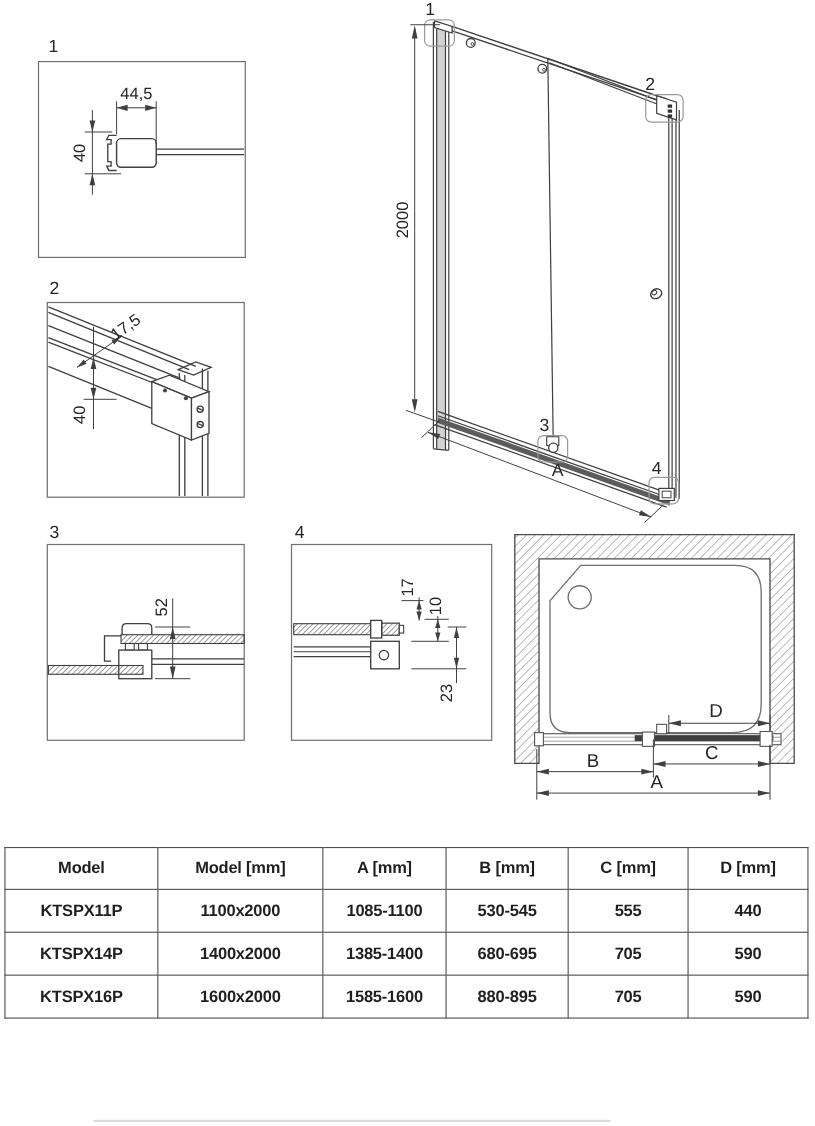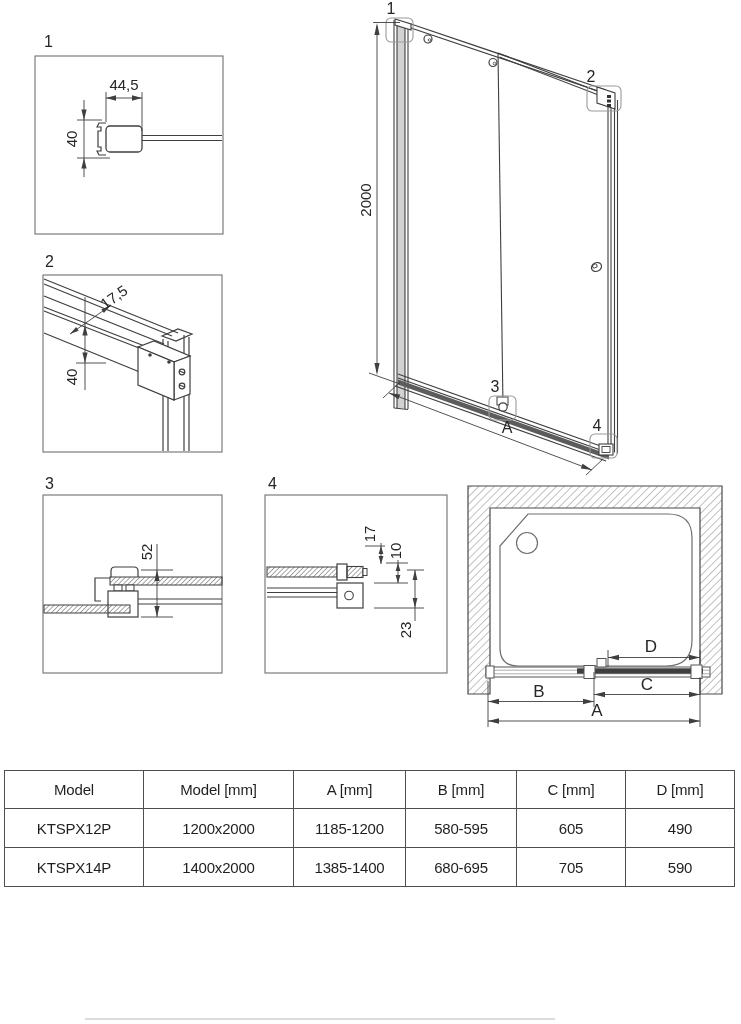--- a/index.html
+++ b/index.html
@@ -3,21 +3,21 @@
 <meta charset="utf-8">
 <style>
   html,body{margin:0;padding:0;background:#ffffff;}
   .canvas{position:relative;width:741px;height:1024px;background:#ffffff;overflow:hidden;
           font-family:"Liberation Sans","DejaVu Sans",sans-serif;}
   .canvas svg{position:absolute;left:0;top:0;}
   svg text{fill:#262626;font-family:"Liberation Sans","DejaVu Sans",sans-serif;}
   .spec-table{position:absolute;left:4px;top:770px;width:730px;border-collapse:collapse;
               table-layout:fixed;color:#1f1f1f;}
   .spec-table th,.spec-table td{border:1.6px solid #4f4f4f;text-align:center;vertical-align:middle;
-              font-size:15px;font-weight:normal;letter-spacing:-0.2px;padding:0;}
+              font-size:15px;font-weight:bold;letter-spacing:-0.2px;padding:0;}
   .spec-table th{height:37px;}
   .spec-table td{height:38px;}
   .artifact{position:absolute;left:85px;top:1018px;width:470px;height:2px;background:#dcdcdc;}
 </style>
 </head>
 <body>
 
 <div class="canvas">
 
 <svg width="741" height="770" viewBox="0 0 741 770">
@@ -293,33 +293,41 @@
       <th>Model</th>
       <th>Model [mm]</th>
       <th>A [mm]</th>
       <th>B [mm]</th>
       <th>C [mm]</th>
       <th>D [mm]</th>
     </tr>
   </thead>
   <tbody>
     <tr>
-      <td>KTSPX12P</td>
-      <td>1200x2000</td>
-      <td>1185-1200</td>
-      <td>580-595</td>
-      <td>605</td>
-      <td>490</td>
+      <td>KTSPX11P</td>
+      <td>1100x2000</td>
+      <td>1085-1100</td>
+      <td>530-545</td>
+      <td>555</td>
+      <td>440</td>
     </tr>
     <tr>
       <td>KTSPX14P</td>
       <td>1400x2000</td>
       <td>1385-1400</td>
       <td>680-695</td>
       <td>705</td>
       <td>590</td>
     </tr>
+    <tr>
+      <td>KTSPX16P</td>
+      <td>1600x2000</td>
+      <td>1585-1600</td>
+      <td>880-895</td>
+      <td>705</td>
+      <td>590</td>
+    </tr>
   </tbody>
 </table>
 
 <div class="artifact"></div>
 
 </div>
 
 </body></html>

